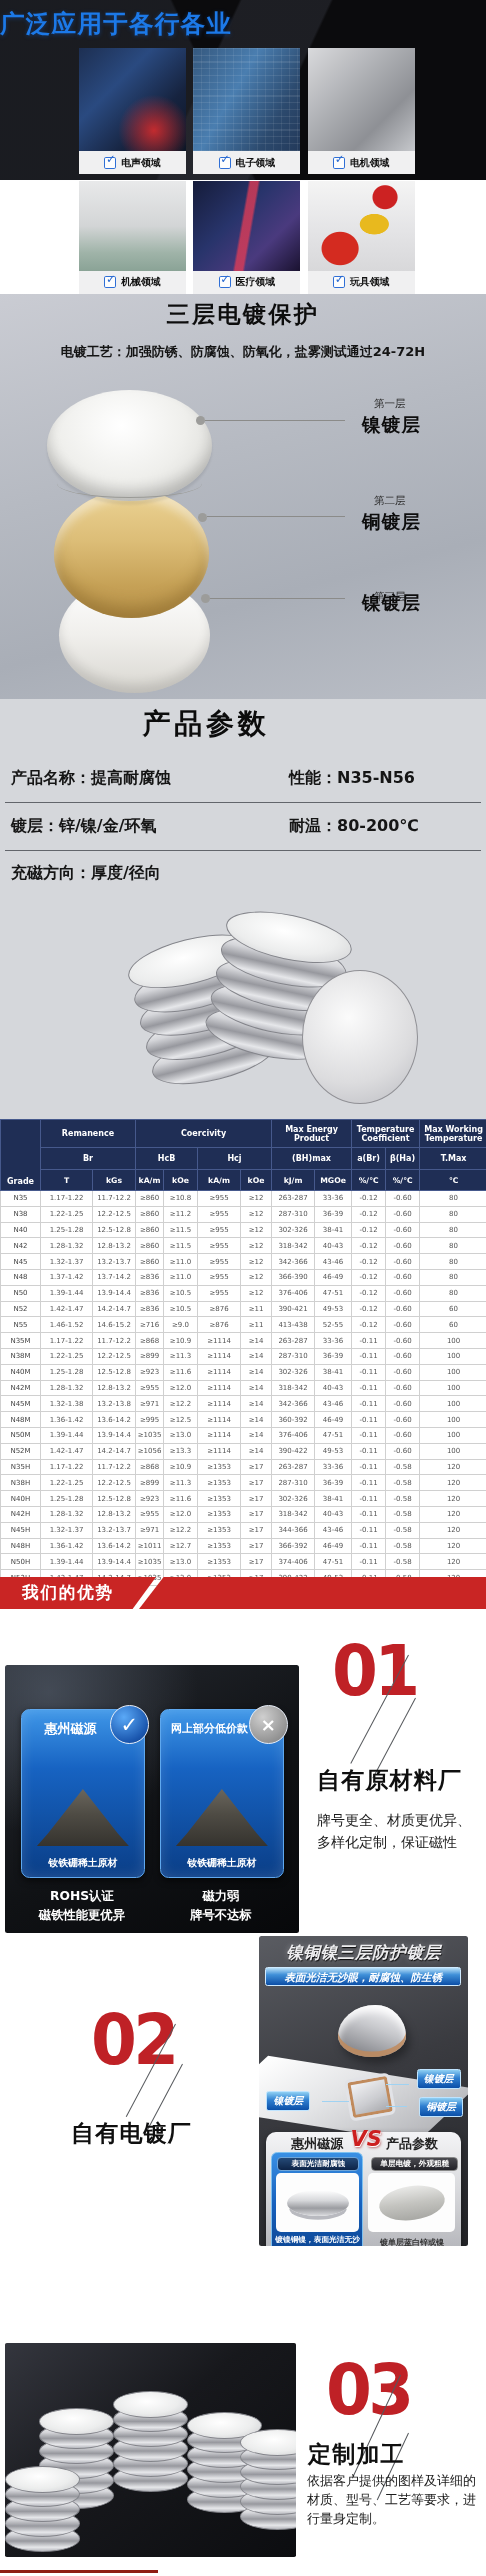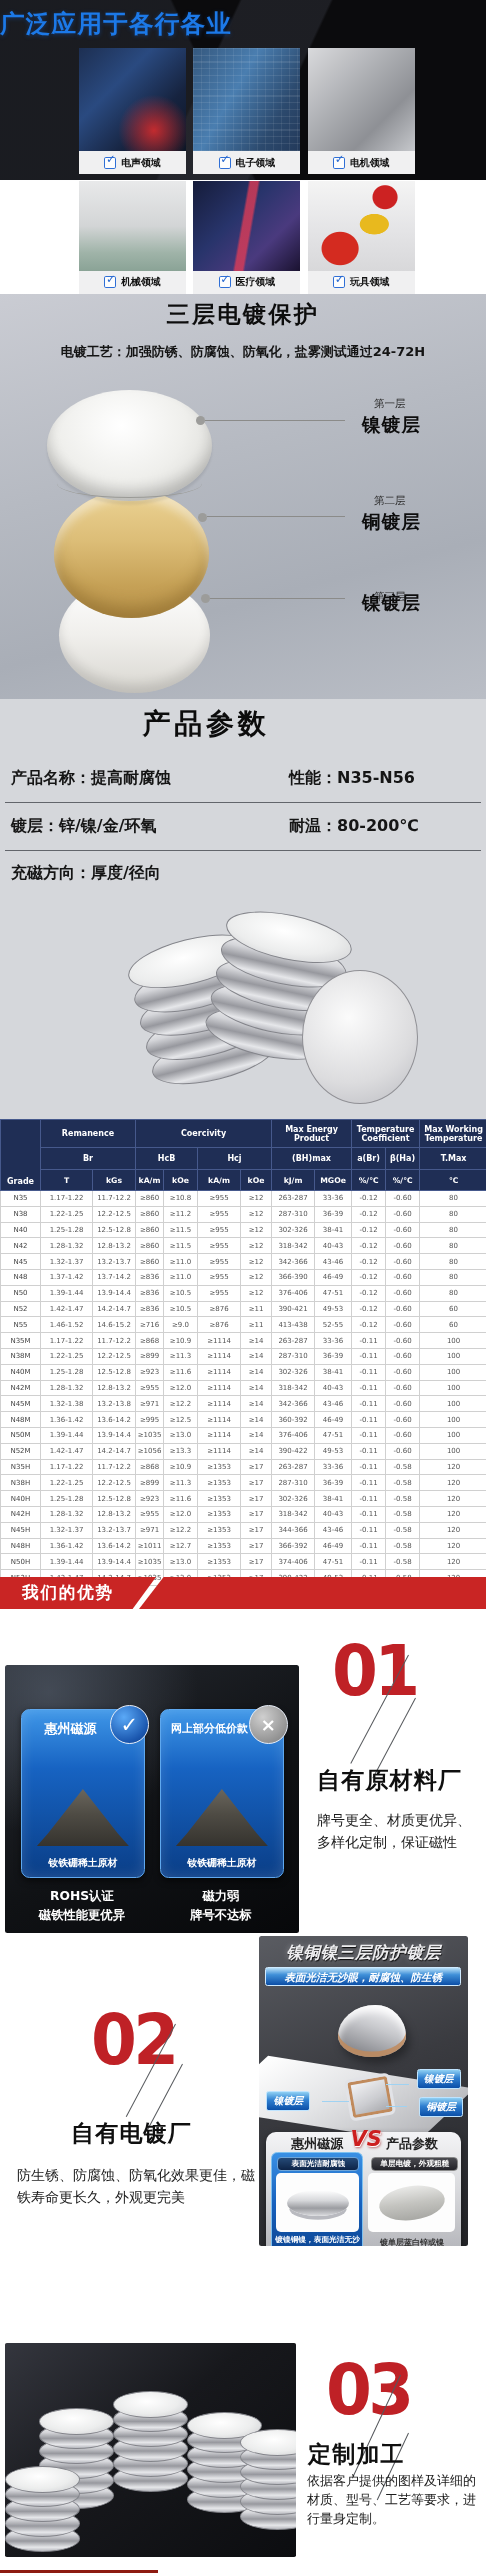--- a/index.html
+++ b/index.html
@@ -708,21 +708,20 @@
     <div class="cap" style="left:155px;">
       <div>磁力弱</div>
       <div>牌号不达标</div>
     </div>
   </div>
 
   <div class="bignum" style="left:91px;top:2008px;">02</div>
   <div class="slash" style="left:175px;top:2024px;height:105px;transform:rotate(28deg);"></div>
   <div class="slash" style="left:182px;top:2064px;height:75px;transform:rotate(28deg);"></div>
   <div class="advh" style="left:71px;top:2118px;">自有电镀厂</div>
-  <div class="advd" style="left:17px;top:2165px;width:241px;">防生锈、防腐蚀、防氧化效果更佳，磁铁寿命更长久，外观更完美</div>
 
   <div id="card2" class="abs">
     <div id="card2-title">镍铜镍三层防护镀层</div>
     <div id="card2-banner">表面光洁无沙眼，耐腐蚀、防生锈</div>
     <div id="plate"></div>
     <div id="curl"></div>
     <div id="cube"></div>
     <div class="cl" style="left:63px;top:165px;width:27px;"></div>
     <div class="cl" style="left:127px;top:148px;width:23.4px;"></div>
     <div class="cl" style="left:127px;top:170px;width:21px;"></div>

